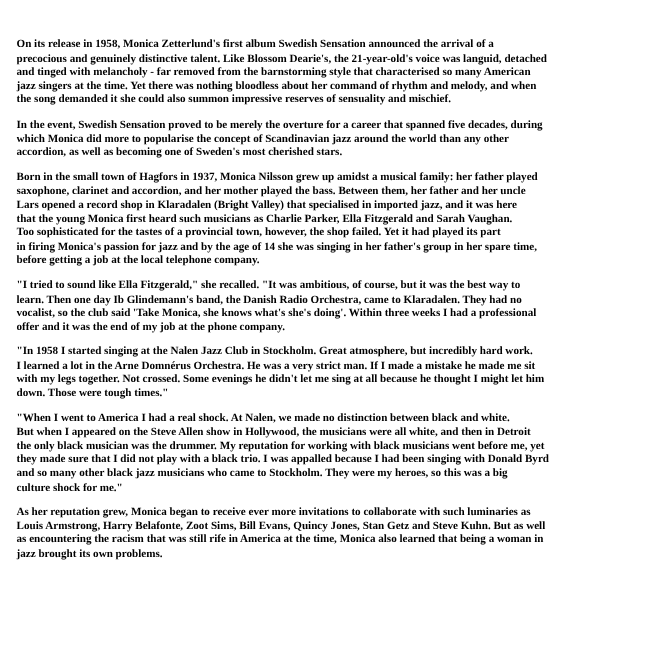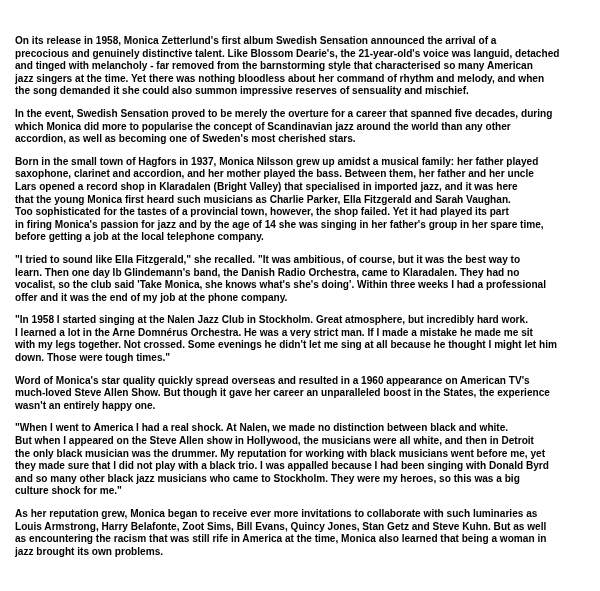--- a/index.html
+++ b/index.html
@@ -12,21 +12,21 @@
     background: #ffffff;
     overflow: hidden;
   }
   .doc {
     box-sizing: border-box;
     width: 600px;
     padding: 35px 8px 0 15px;
   }
   .para {
     margin: 0 0 10px 0;
-    font-family: Liberation Sans, sans-serif;
+    font-family: Liberation Serif, serif;
     font-weight: bold;
     font-size: 10.1px;
     line-height: 12.6px;
     letter-spacing: 0;
     color: #000000;
     white-space: pre;
     overflow: hidden;
   }
 </style>
 </head>
@@ -49,23 +49,20 @@
 in firing Monica's passion for jazz and by the age of 14 she was singing in her father's group in her spare time,
 before getting a job at the local telephone company.</p>
   <p class="para">"I tried to sound like Ella Fitzgerald," she recalled. "It was ambitious, of course, but it was the best way to
 learn. Then one day Ib Glindemann's band, the Danish Radio Orchestra, came to Klaradalen. They had no
 vocalist, so the club said 'Take Monica, she knows what's she's doing'. Within three weeks I had a professional
 offer and it was the end of my job at the phone company.</p>
   <p class="para">"In 1958 I started singing at the Nalen Jazz Club in Stockholm. Great atmosphere, but incredibly hard work.
 I learned a lot in the Arne Domnérus Orchestra. He was a very strict man. If I made a mistake he made me sit
 with my legs together. Not crossed. Some evenings he didn't let me sing at all because he thought I might let him
 down. Those were tough times."</p>
-  <p class="para">Word of Monica's star quality quickly spread overseas and resulted in a 1960 appearance on American TV's
-much-loved Steve Allen Show. But though it gave her career an unparalleled boost in the States, the experience
-wasn't an entirely happy one.</p>
   <p class="para">"When I went to America I had a real shock. At Nalen, we made no distinction between black and white.
 But when I appeared on the Steve Allen show in Hollywood, the musicians were all white, and then in Detroit
 the only black musician was the drummer. My reputation for working with black musicians went before me, yet
 they made sure that I did not play with a black trio. I was appalled because I had been singing with Donald Byrd
 and so many other black jazz musicians who came to Stockholm. They were my heroes, so this was a big
 culture shock for me."</p>
   <p class="para">As her reputation grew, Monica began to receive ever more invitations to collaborate with such luminaries as
 Louis Armstrong, Harry Belafonte, Zoot Sims, Bill Evans, Quincy Jones, Stan Getz and Steve Kuhn. But as well
 as encountering the racism that was still rife in America at the time, Monica also learned that being a woman in
 jazz brought its own problems.</p>

